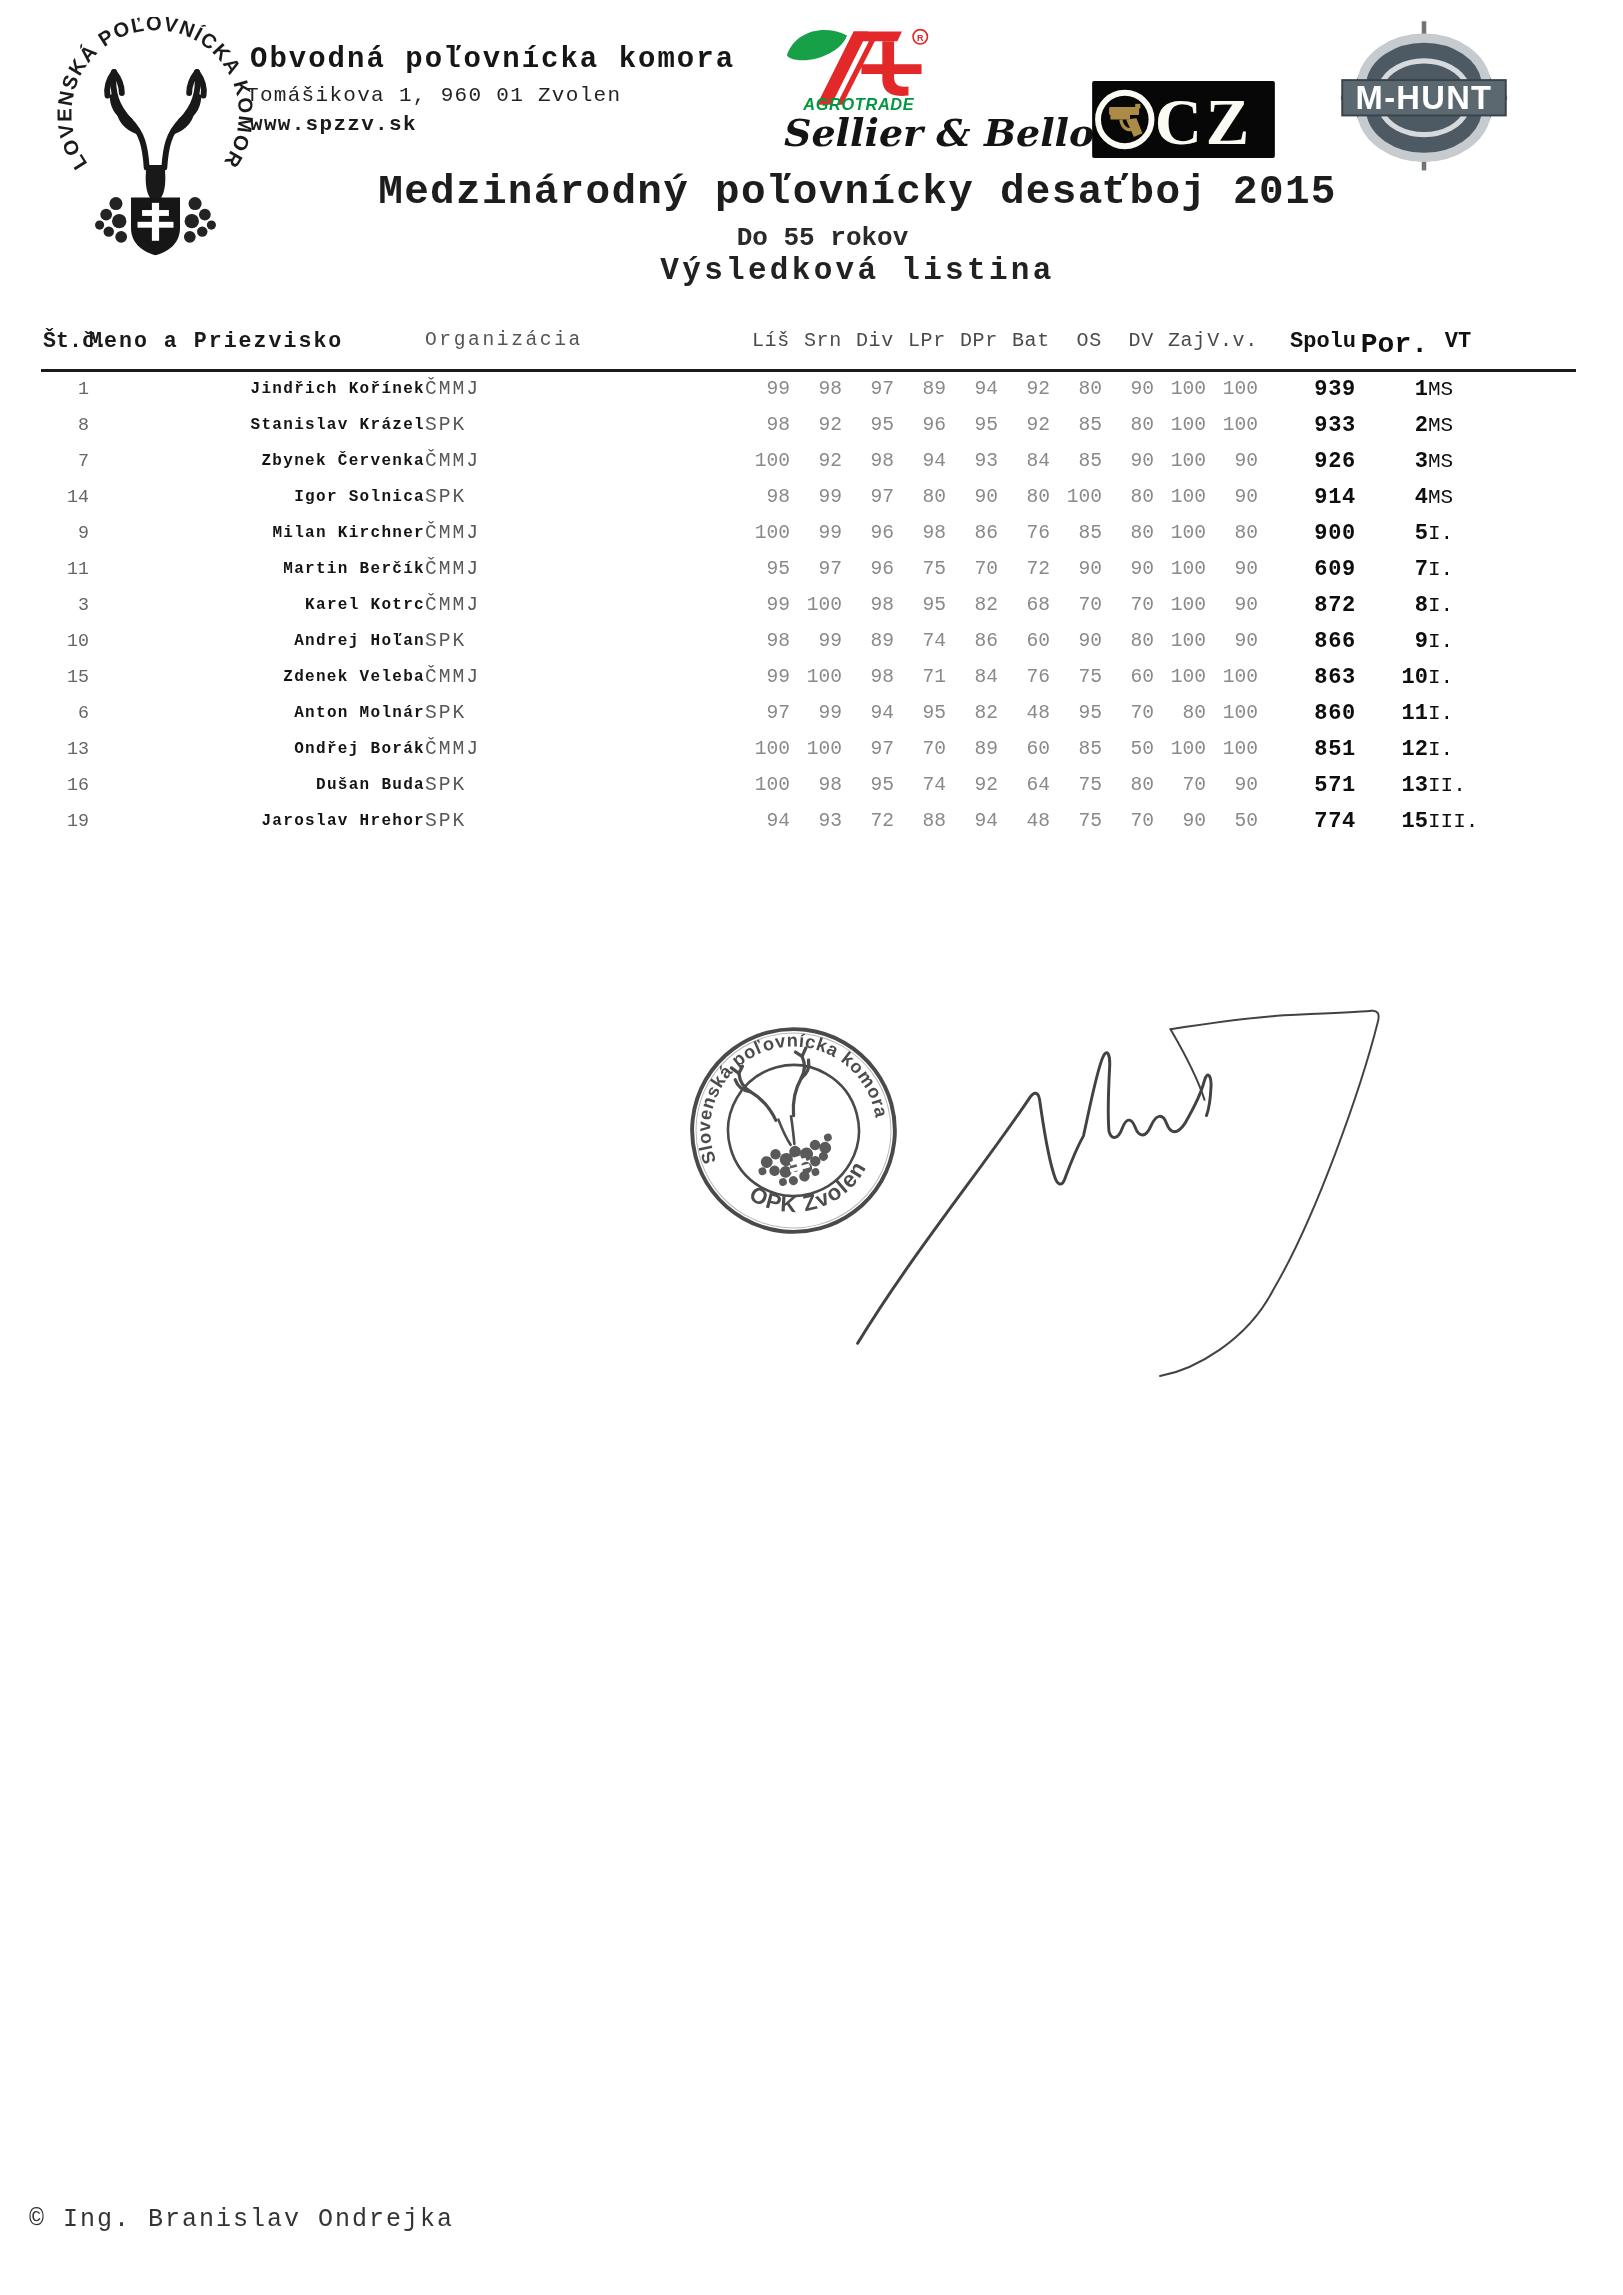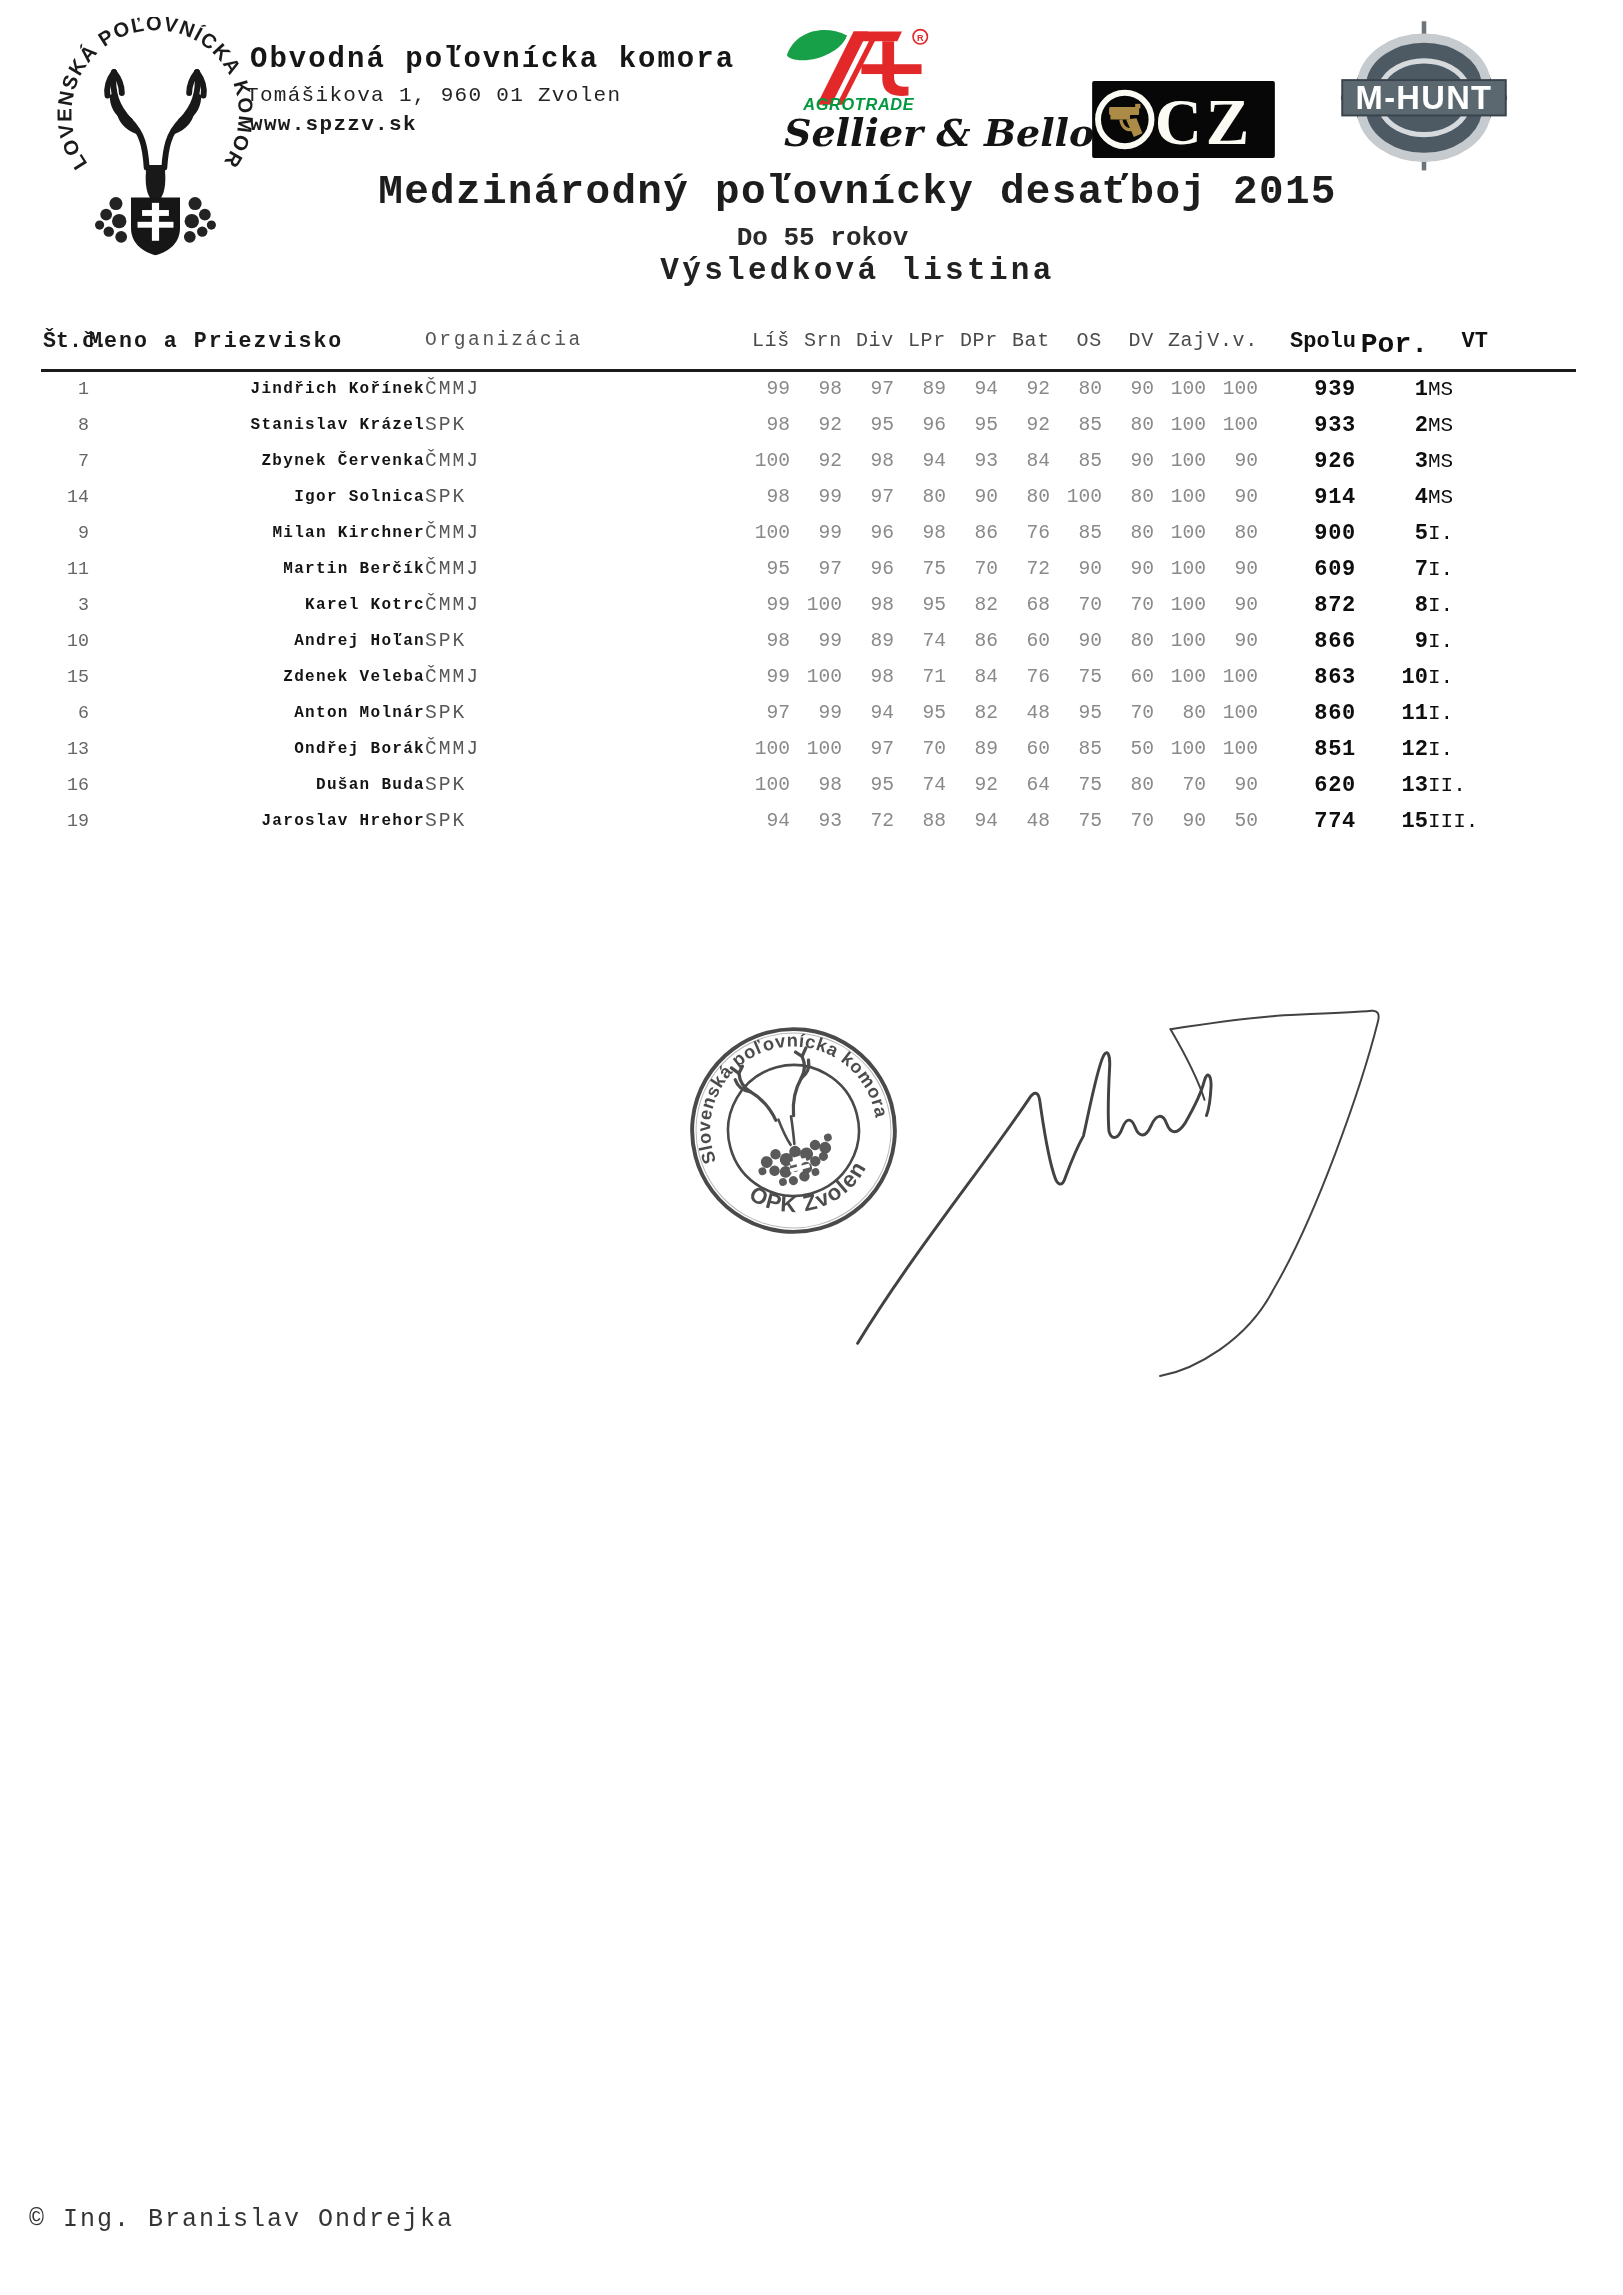--- a/index.html
+++ b/index.html
@@ -21,21 +21,21 @@
   
   table.results{position:absolute;left:43px;top:329px;width:1443px;border-collapse:collapse;table-layout:fixed;}
   table.results th,table.results td{padding:0;white-space:nowrap;overflow:visible;}
   thead th{height:42px;vertical-align:top;padding-top:6.5px;}
   .h-stc{text-align:left;padding-left:14.4px;font-size:21.6px;font-weight:bold;color:#1a1a1a;}
   .h-name{text-align:left;padding-left:31px;font-size:21.6px;font-weight:bold;letter-spacing:2px;color:#1a1a1a;}
   .h-org{text-align:left;padding-left:11.8px;font-size:19.6px;font-weight:normal;letter-spacing:2.6px;color:#555;}
   .h-score{text-align:right;font-size:20px;font-weight:normal;letter-spacing:0.7px;color:#4a4a4a;}
   .h-total{text-align:right;padding-right:3.9px;font-size:22px;font-weight:bold;color:#111;}
   .h-rank{text-align:right;padding-right:6.5px;font-size:28px;font-weight:bold;color:#111;}
-  .h-vt{text-align:right;padding-left:5.2px;font-size:22px;font-weight:bold;color:#111;}
+  .h-vt{text-align:center;padding-left:5.2px;font-size:22px;font-weight:bold;color:#111;}
   tbody td{height:36px;vertical-align:middle;}
   .c-stc{text-align:right;padding-right:5.2px;font-size:18.3px;color:#666;}
   .c-name{text-align:right;padding-left:31px;font-size:16px;font-weight:bold;letter-spacing:1.3px;color:#141414;}
   .c-org{text-align:left;padding-left:11.8px;font-size:19.6px;letter-spacing:2px;color:#585858;}
   .c-score{text-align:right;font-size:19.6px;color:#8a8a8a;}
   .c-total{text-align:right;padding-right:3.9px;font-size:22px;font-weight:bold;letter-spacing:0.7px;color:#0e0e0e;}
   .c-rank{text-align:right;padding-right:6.5px;font-size:22px;font-weight:bold;color:#0e0e0e;}
   .c-vt{text-align:left;padding-left:5.2px;font-size:21px;font-weight:normal;color:#0e0e0e;}
   .head-rule{left:41px;top:369px;width:1535px;height:3.3px;background:#1b1b1b;}
   
@@ -390,21 +390,21 @@
           <td class="c-score">100</td>
           <td class="c-score">98</td>
           <td class="c-score">95</td>
           <td class="c-score">74</td>
           <td class="c-score">92</td>
           <td class="c-score">64</td>
           <td class="c-score">75</td>
           <td class="c-score">80</td>
           <td class="c-score">70</td>
           <td class="c-score">90</td>
-          <td class="c-total">620</td>
+          <td class="c-total">571</td>
           <td class="c-rank">13</td>
           <td class="c-vt">II.</td>
         </tr>
         <tr>
           <td class="c-stc">19</td>
           <td class="c-name">Jaroslav Hrehor</td>
           <td class="c-org">SPK</td>
           <td class="c-score">94</td>
           <td class="c-score">93</td>
           <td class="c-score">72</td>

